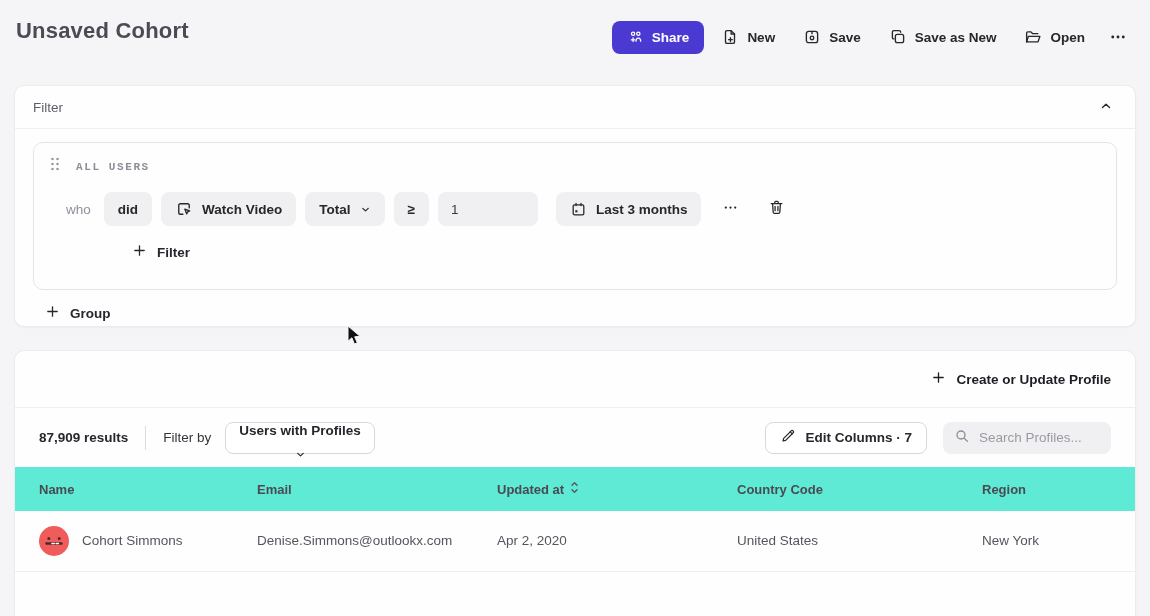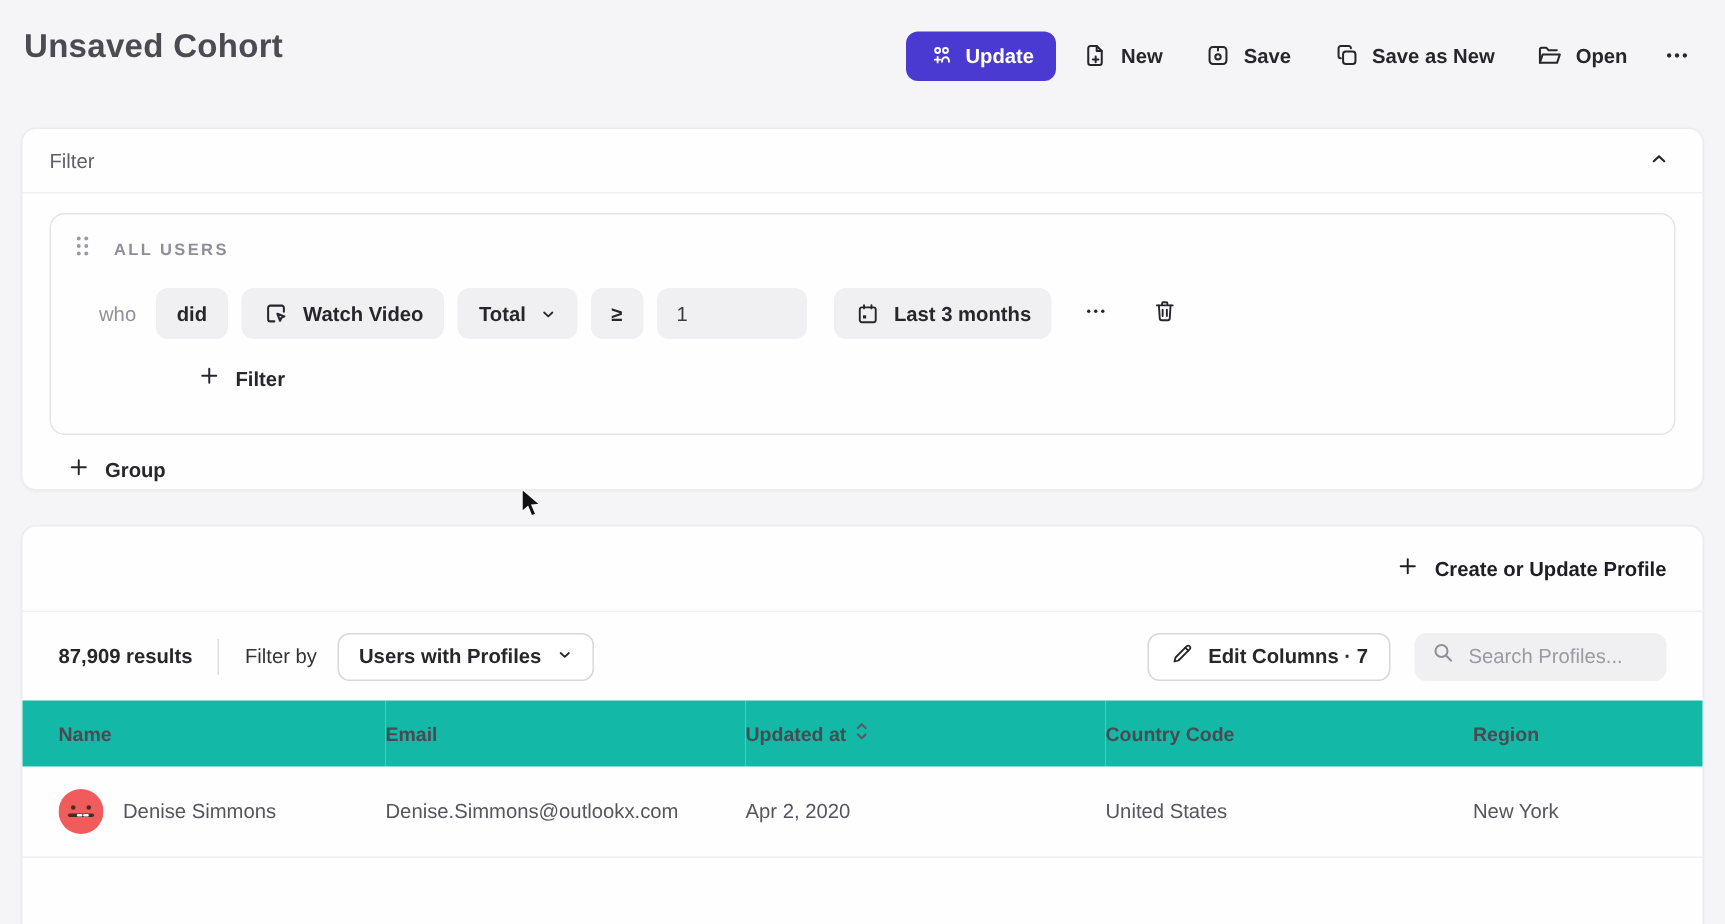--- a/index.html
+++ b/index.html
@@ -19,21 +19,21 @@
   .btn-ellipsis { padding:8px 6px; }
   
   .card { background:#fffeff; border:1px solid #ecebee; border-radius:10px; margin:0 14px;
           box-shadow:0 1px 2px rgba(40,35,60,.04); }
   
   .filter-card { height:242px; }
   .filter-head { display:flex; justify-content:space-between; align-items:center; padding:11px 20px 10px 18px;
                  border-bottom:1px solid #f0eef2; color:#5e5e67; font-size:13.5px; }
   .chev-btn { background:none; border:none; cursor:pointer; padding:2px; color:#26262c; }
   .group-card { margin:13px 18px 0 18px; border:1px solid #e5e3e8; border-radius:10px; padding:14px 16px 15px 16px; height:148px; }
-  .group-head { display:flex; align-items:center; gap:16px; color:#8e8e97; }
+  .group-head { display:flex; align-items:center; gap:16px; color:#8e8e97;font-family:Liberation Mono, monospace; }
   .group-label { font-size:11px; font-weight:700; letter-spacing:1.6px; color:#8e8e97; }
   .drag-dots { color:#9a99a2; }
   .clause-row { display:flex; align-items:center; gap:9px; margin:16px 0 0 16px; }
   .who { color:#90909a; font-size:13.5px; margin-right:4px; }
   .chip { display:flex; align-items:center; gap:9px; background:#f0eff2; border:none; border-radius:8px;
           height:34px; padding:0 14px; font-family:inherit; font-size:13.5px; font-weight:700; color:#26262c; cursor:pointer; }
   .chip svg { display:block; }
   .chip-input { width:100px; font-weight:400; color:#3a3a42; background:#f0eff2; border:none; border-radius:8px;
                 height:34px; padding:0 13px; font-family:inherit; font-size:13.5px; }
   .icon-btn { background:none; border:none; cursor:pointer; color:#26262c; padding:4px 6px; display:flex; align-items:center; }
@@ -45,33 +45,33 @@
   .results-card { margin-top:23px; height:300px; border-bottom:none; border-radius:10px 10px 0 0; }
   .create-row { display:flex; justify-content:flex-end; align-items:center; height:57px; padding:0 24px;
                 border-bottom:1px solid #f0eef2; }
   .create-btn { display:flex; align-items:center; gap:10px; background:none; border:none; cursor:pointer;
                 font-family:inherit; font-size:13.5px; font-weight:700; color:#1d1d23; }
   .tools-row { display:flex; align-items:center; height:59px; padding:0 24px; }
   .results-count { font-size:13.5px; font-weight:700; color:#26262c; }
   .vdiv { width:1px; height:24px; background:#dddce1; margin:0 17px; }
   .filter-by { font-size:13.5px; color:#33333a; margin-right:14px; }
   .select-btn { display:flex; align-items:center; gap:10px; background:#fff; border:1px solid #d8d7dc; border-radius:8px;
-                height:32px; padding:0 13px; font-family:inherit; font-size:13.5px; font-weight:700; color:#26262c; cursor:pointer; }
+                height:32px; padding:0 13px; font-family:inherit; font-size:13.5px; font-weight:700; color:#26262c; cursor:pointer;flex-direction:column; }
   .spacer { flex:1; }
   .edit-cols { display:flex; align-items:center; gap:9px; background:#fff; border:1px solid #d8d7dc; border-radius:8px;
                height:32px; padding:0 14px; font-family:inherit; font-size:13.5px; font-weight:700; color:#26262c; cursor:pointer; }
   .search-box { display:flex; align-items:center; gap:9px; background:#f0eff2; border-radius:8px; height:32px;
                 width:168px; padding:0 11px; margin-left:16px; color:#8f8e98; }
   .search-box input { border:none; background:transparent; outline:none; width:120px; font-family:inherit;
                       font-size:13.5px; color:#3a3a42; }
   .search-box input::placeholder { color:#9b9aa3; }
   
   table { width:100%; border-collapse:collapse; table-layout:fixed; }
   col.c1{width:242px;} col.c2{width:240px;} col.c3{width:240px;} col.c4{width:245px;} col.c5{width:auto;}
-  thead th { background:#14b8a6; height:44px; text-align:left; font-size:13px; font-weight:600; color:#4a4a52;
+  thead th { background:#5eead4; height:44px; text-align:left; font-size:13px; font-weight:600; color:#4a4a52;
              padding:0 10px 0 0; }
   th:first-child, td:first-child { padding-left:24px; }
   th .th-inner { display:flex; align-items:center; gap:6px; }
   tbody td { height:60px; border-bottom:1px solid #f0eef2; font-size:13.5px; color:#55555d; padding-right:10px; }
   .name-cell { display:flex; align-items:center; gap:13px; font-weight:400; color:#55555d; }
   .avatar { width:30px; height:30px; border-radius:50%; flex:0 0 30px; }
   
   .mouse-cursor { position:absolute; left:347px; top:325px; z-index:50; pointer-events:none; }
 </style>
 </head>
@@ -84,21 +84,21 @@
     <div class="top-actions">
       <button class="btn btn-primary">
         <span>
           <svg width="17" height="17" viewBox="0 0 24 24" fill="none" stroke="#ffffff" stroke-width="1.8" stroke-linecap="round" stroke-linejoin="round">
             <circle cx="8.6" cy="6.6" r="2.3"></circle>
               <circle cx="16" cy="6.6" r="2.3"></circle>
             <path d="M12.7 17.2c0-2.6 1.4-4.3 3.3-4.3s3.3 1.6 3.3 4.3"></path>
             <path d="M8.6 12.6v5.2M6 15.2h5.2"></path>
           </svg>
         </span>
-        <span>Update</span>
+        <span>Share</span>
       </button>
       <button class="btn">
         <span>
           <svg width="18" height="18" viewBox="0 0 24 24" fill="none" stroke="currentColor" stroke-width="1.8" stroke-linecap="round" stroke-linejoin="round">
             <path d="M13.5 3.5H8a2 2 0 0 0-2 2v13a2 2 0 0 0 2 2h8a2 2 0 0 0 2-2V8z"></path>
             <path d="M13.5 3.5V8H18"></path>
               <path d="M12.6 13v5M10.1 15.5h5"></path>
           </svg>
         </span>
         <span>New</span>
@@ -324,21 +324,21 @@
             <span class="name-cell">
               <span class="avatar">
                 <svg width="30" height="30" viewBox="0 0 30 30">
                   <circle cx="15" cy="15" r="15" fill="#F05B5B"></circle>
                   <circle cx="9.8" cy="12.4" r="1.5" fill="#4a2a2a"></circle>
                     <circle cx="20.2" cy="12.4" r="1.5" fill="#4a2a2a"></circle>
                   <path d="M7.5 17.5h15" stroke="#4a2a2a" stroke-width="2.4" stroke-linecap="round"></path>
                   <path d="M13 17.5h8" stroke="#ffffff" stroke-width="1.6" stroke-dasharray="2.2 2" stroke-linecap="round"></path>
                 </svg>
               </span>
-              <span>Denise Simmons</span>
+              <span>Cohort Simmons</span>
             </span>
           </td>
           <td>Denise.Simmons@outlookx.com</td>
           <td>Apr 2, 2020</td>
           <td>United States</td>
           <td>New York</td>
         </tr>
       </tbody>
     </table>
   </div>

